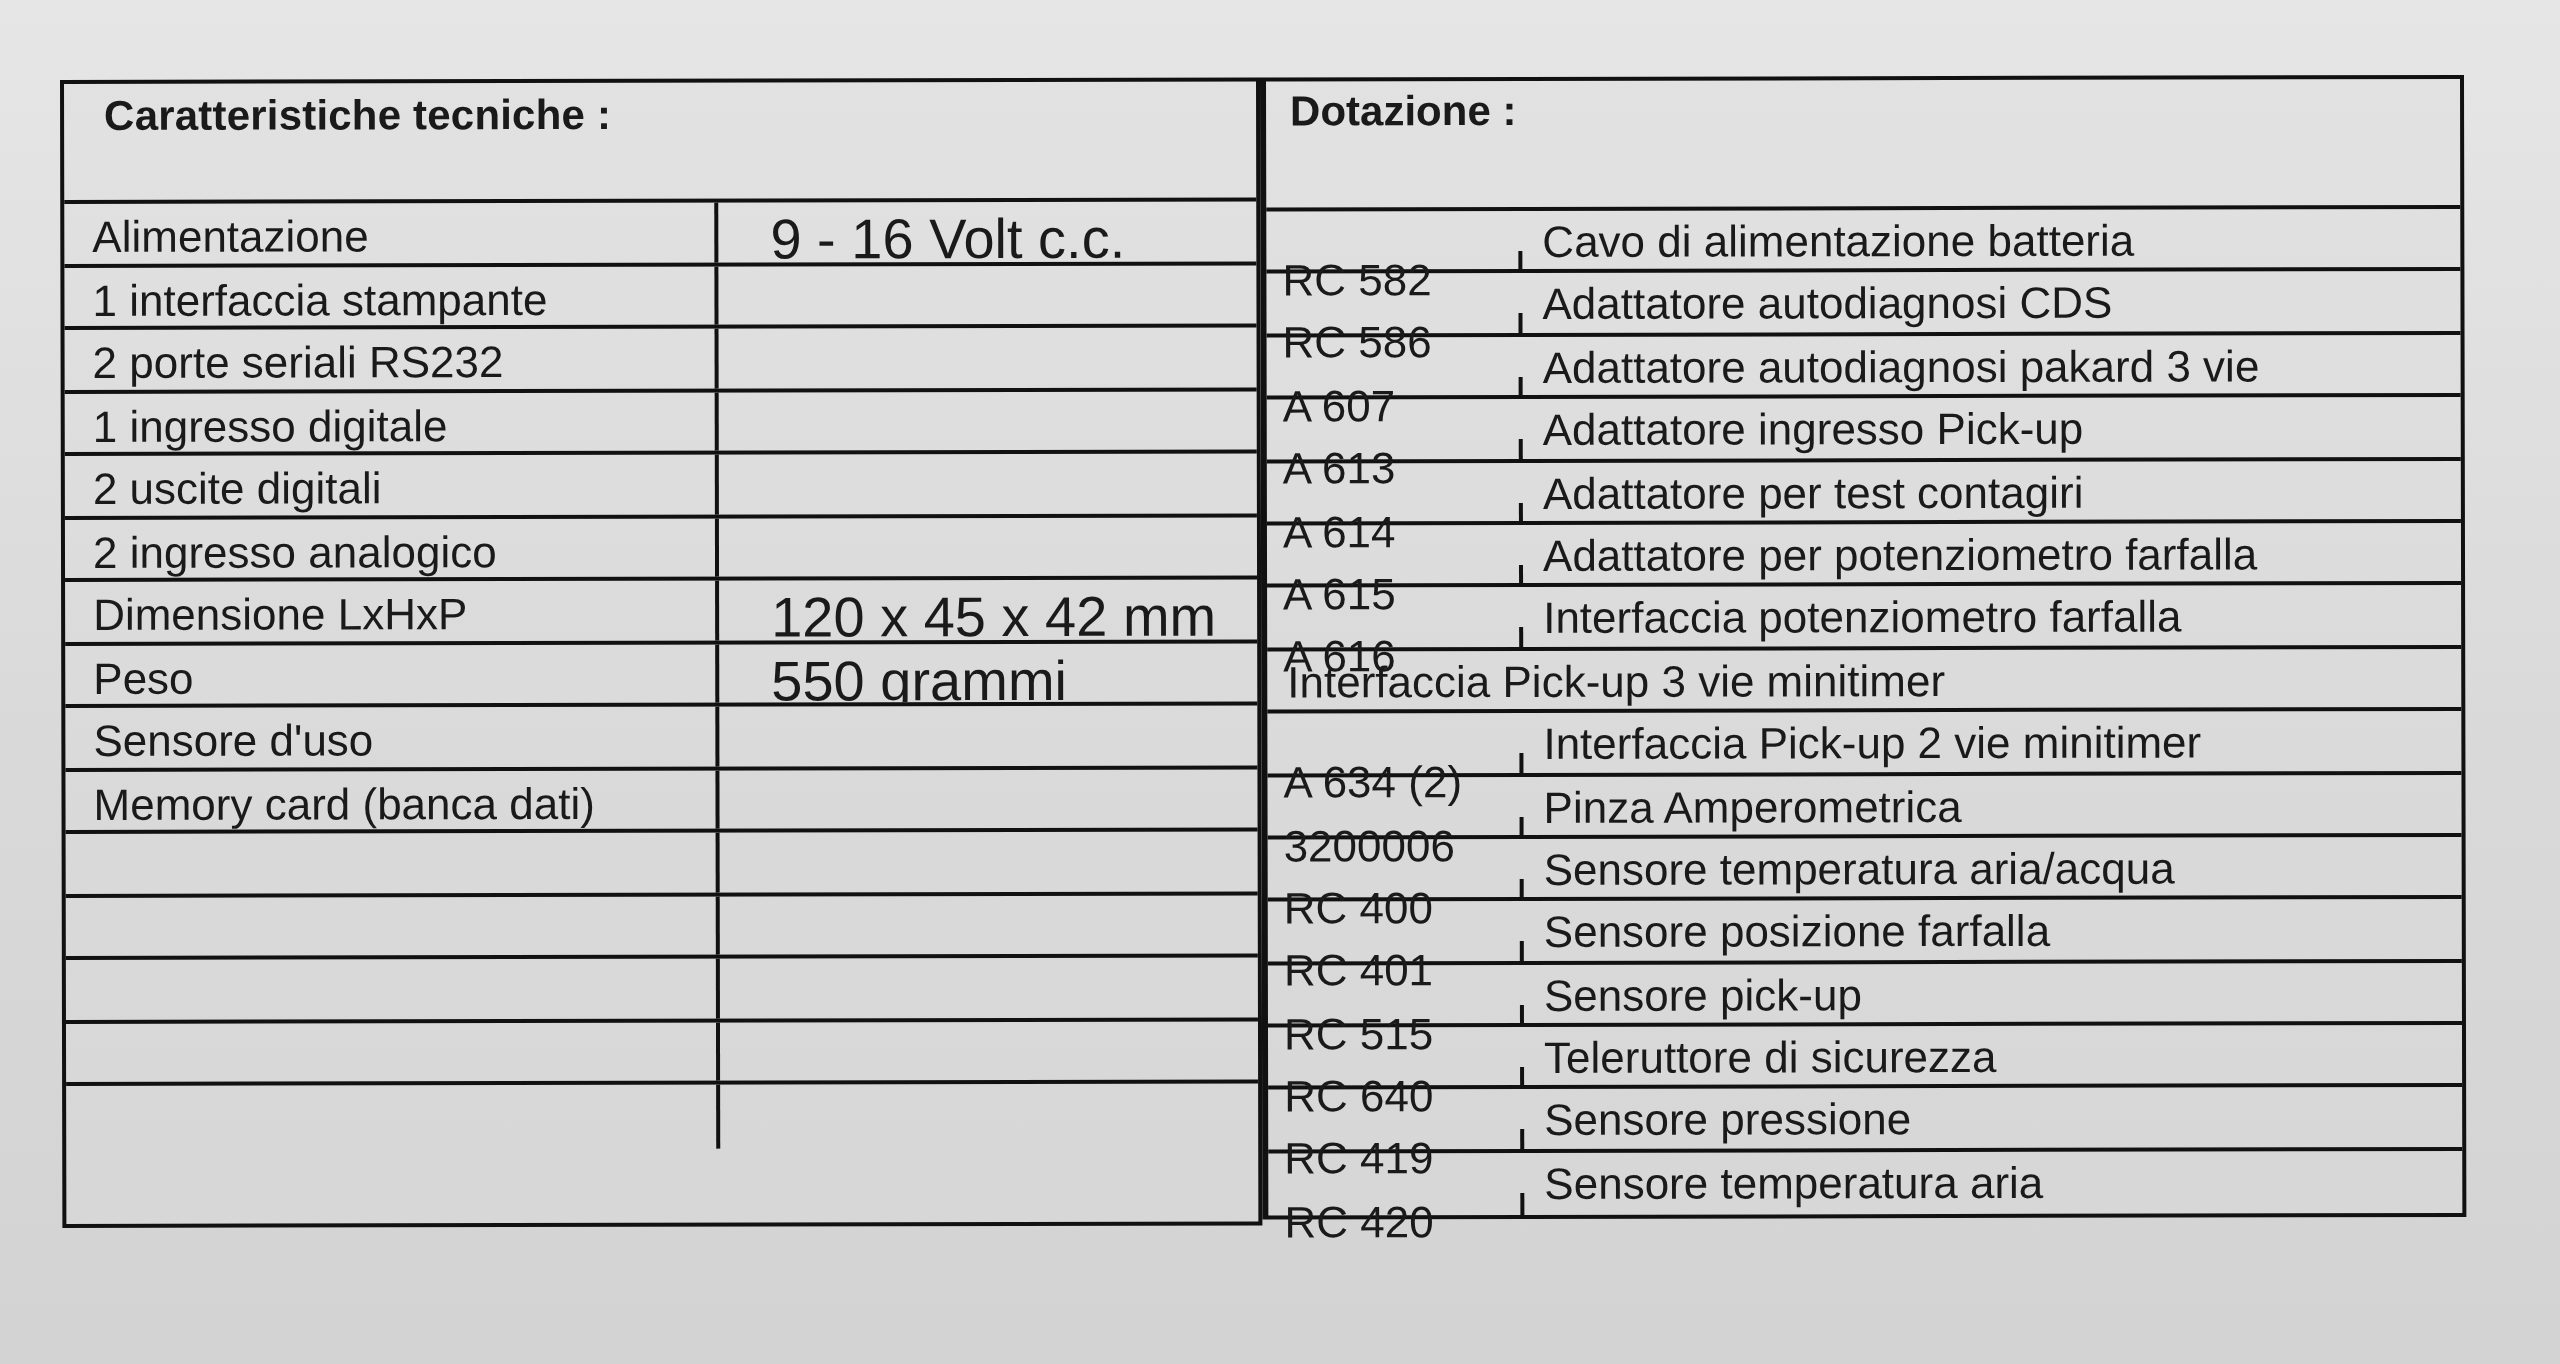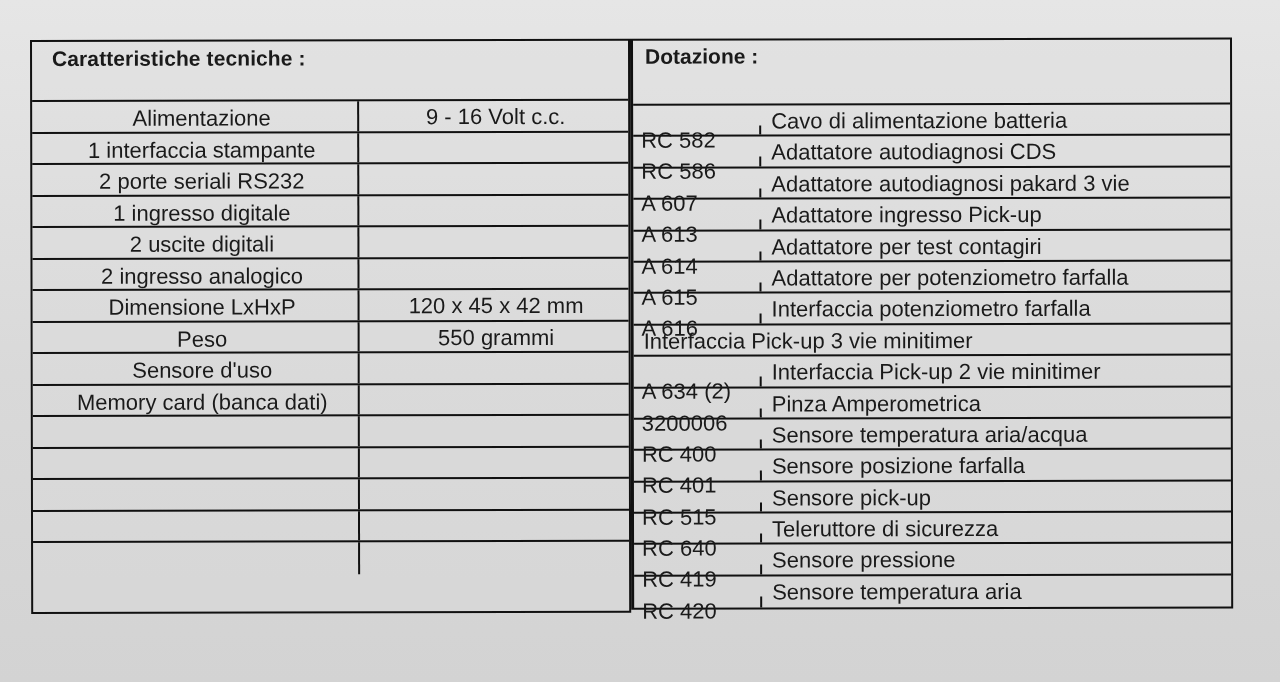--- a/index.html
+++ b/index.html
@@ -42,38 +42,37 @@
       padding: 5px 0 0 20px;
       font-size: 21px;
       font-weight: bold;
       letter-spacing: 0.1px;
     }
     .left-row {
       display: flex;
       height: 31.5px;
       border-bottom: 2px solid #111;
       box-sizing: border-box;
-      text-align: center;
     }
     .left-row:last-child {
       border-bottom: none;
     }
     .left-row .c1 {
       width: 327px;
       border-right: 2px solid #111;
       box-sizing: border-box;
       padding: 4px 0 0 14px;
       font-size: 22px;
       white-space: nowrap;
       overflow: hidden;
     }
     .left-row .c2 {
       flex: 1;
-      padding: 3px 0 0 4px;
-      font-size: 22px;
+      padding: 3px 0 0 26px;
+      font-size: 28px;
       white-space: nowrap;
       overflow: hidden;
     }
     
     .right-table {
       position: absolute;
       left: 600px;
       top: 0;
       width: 602px;
       height: 571px;

